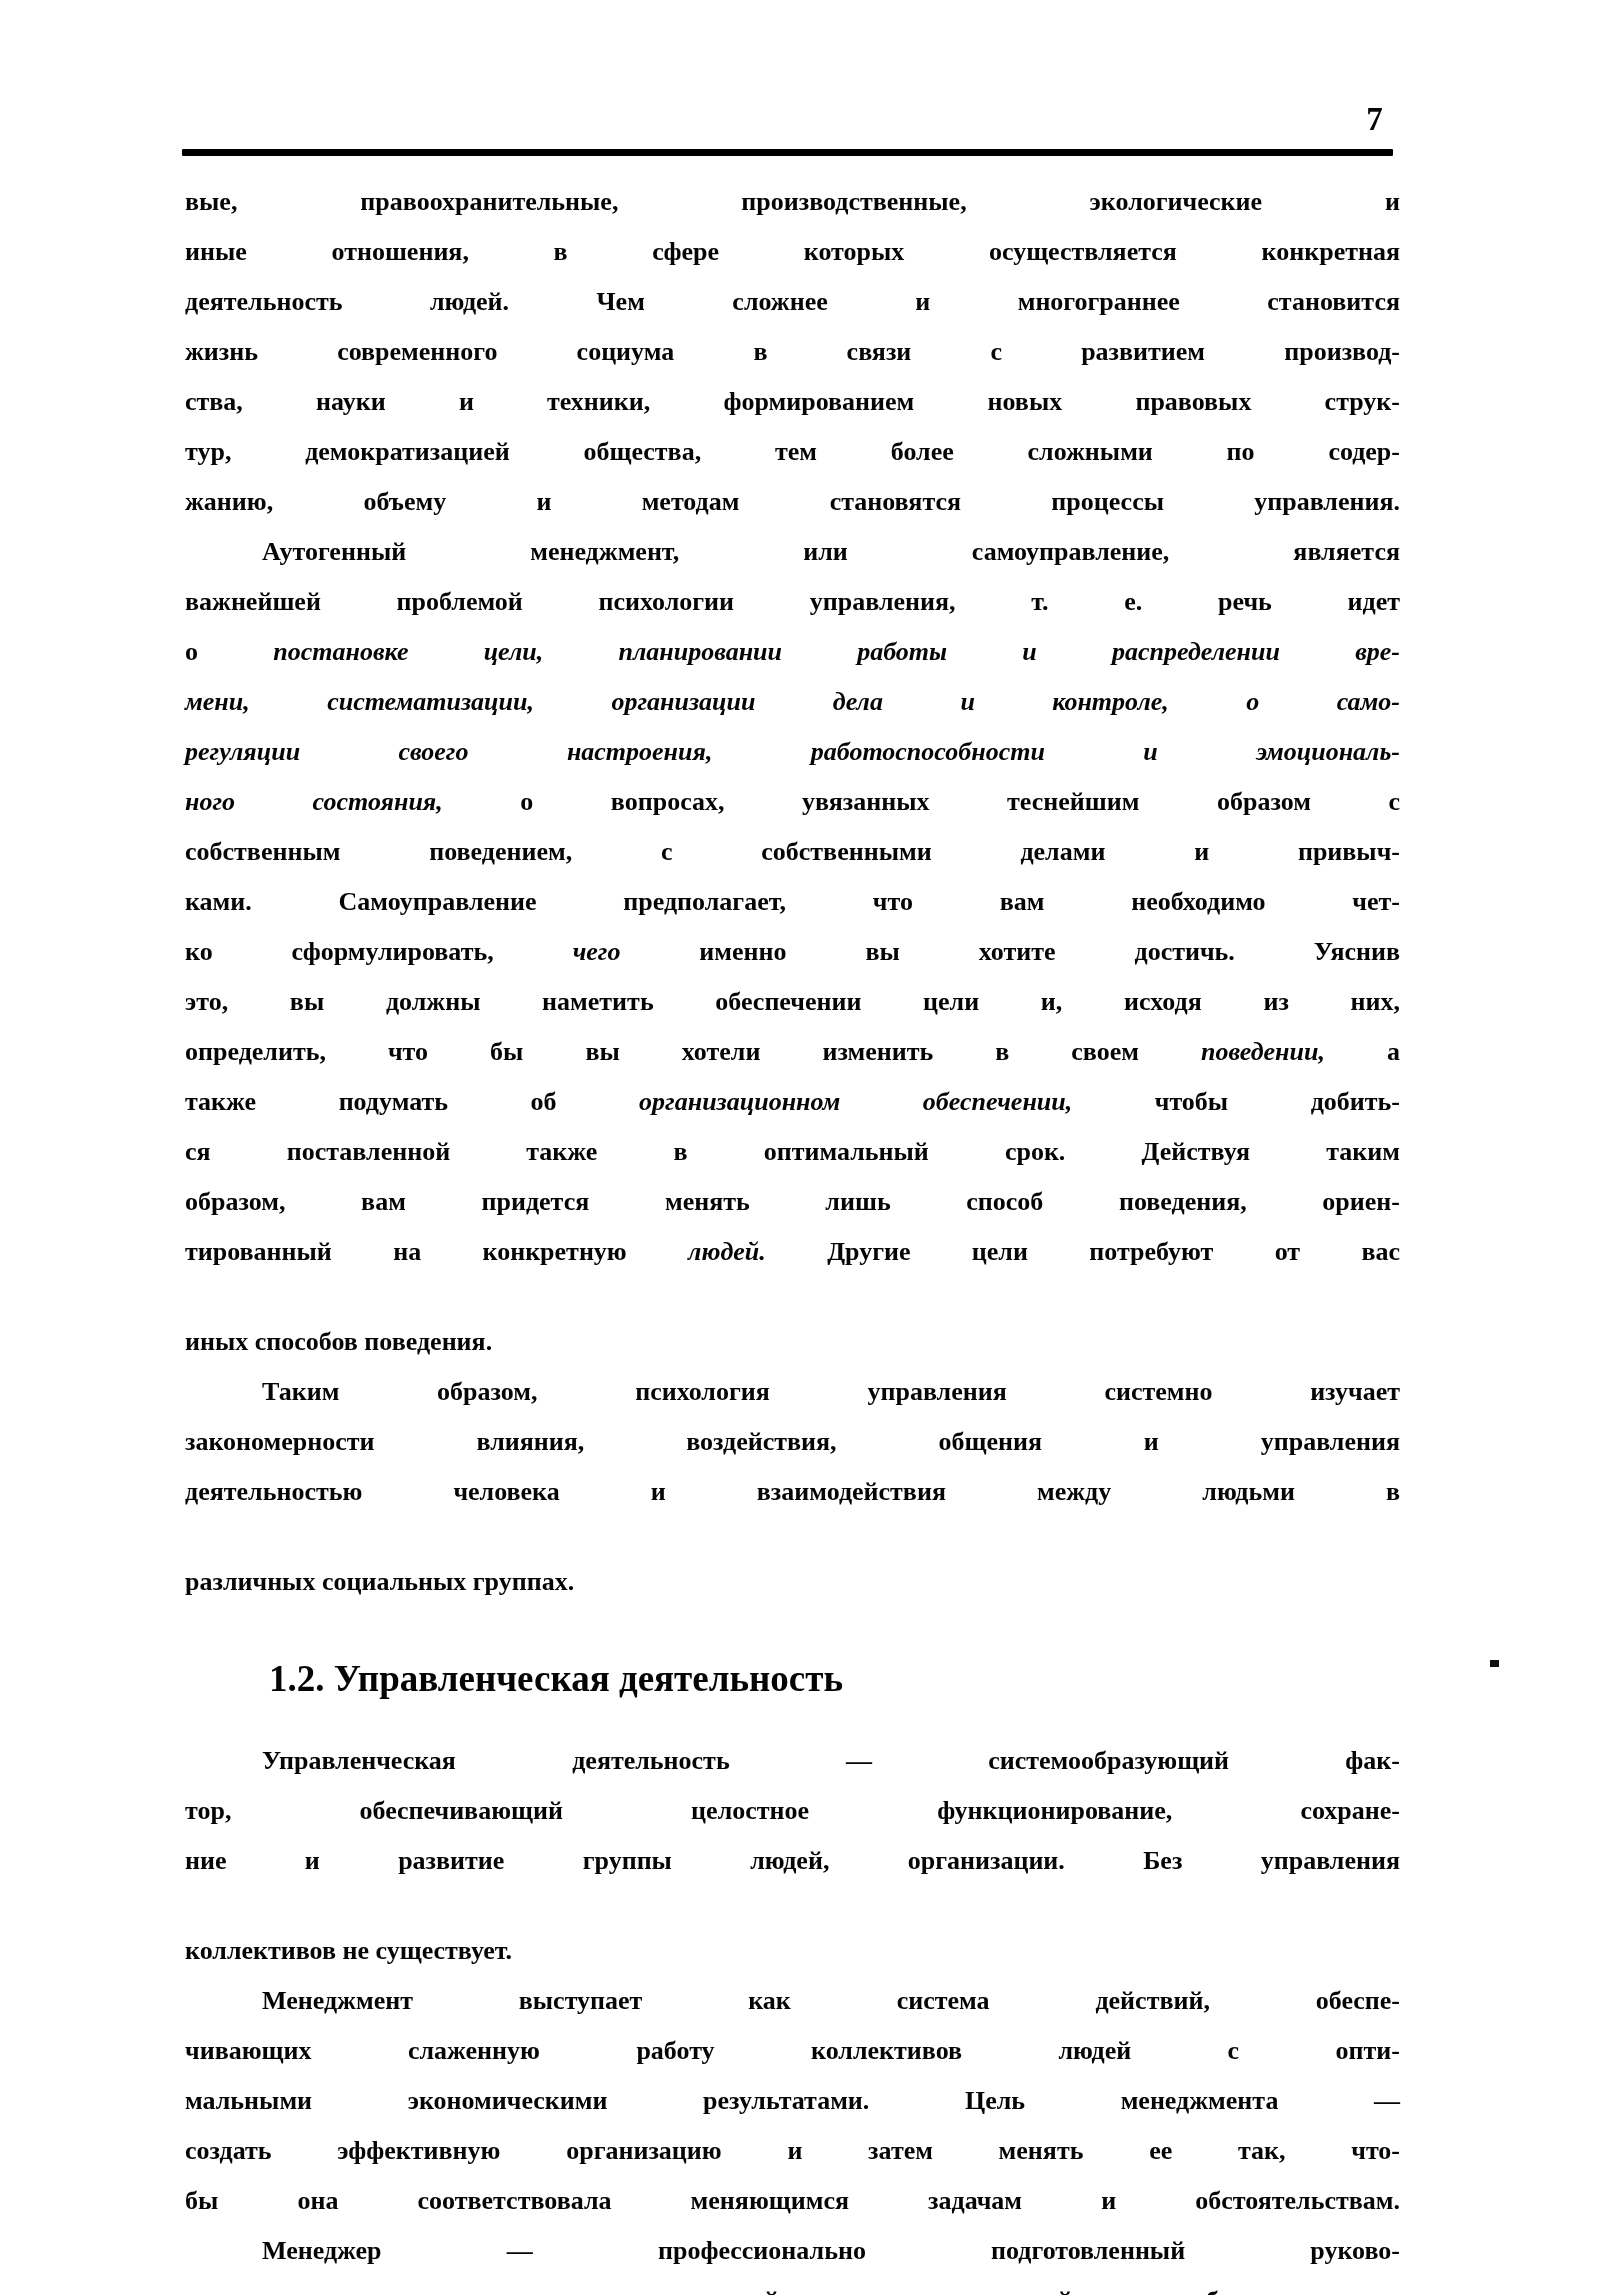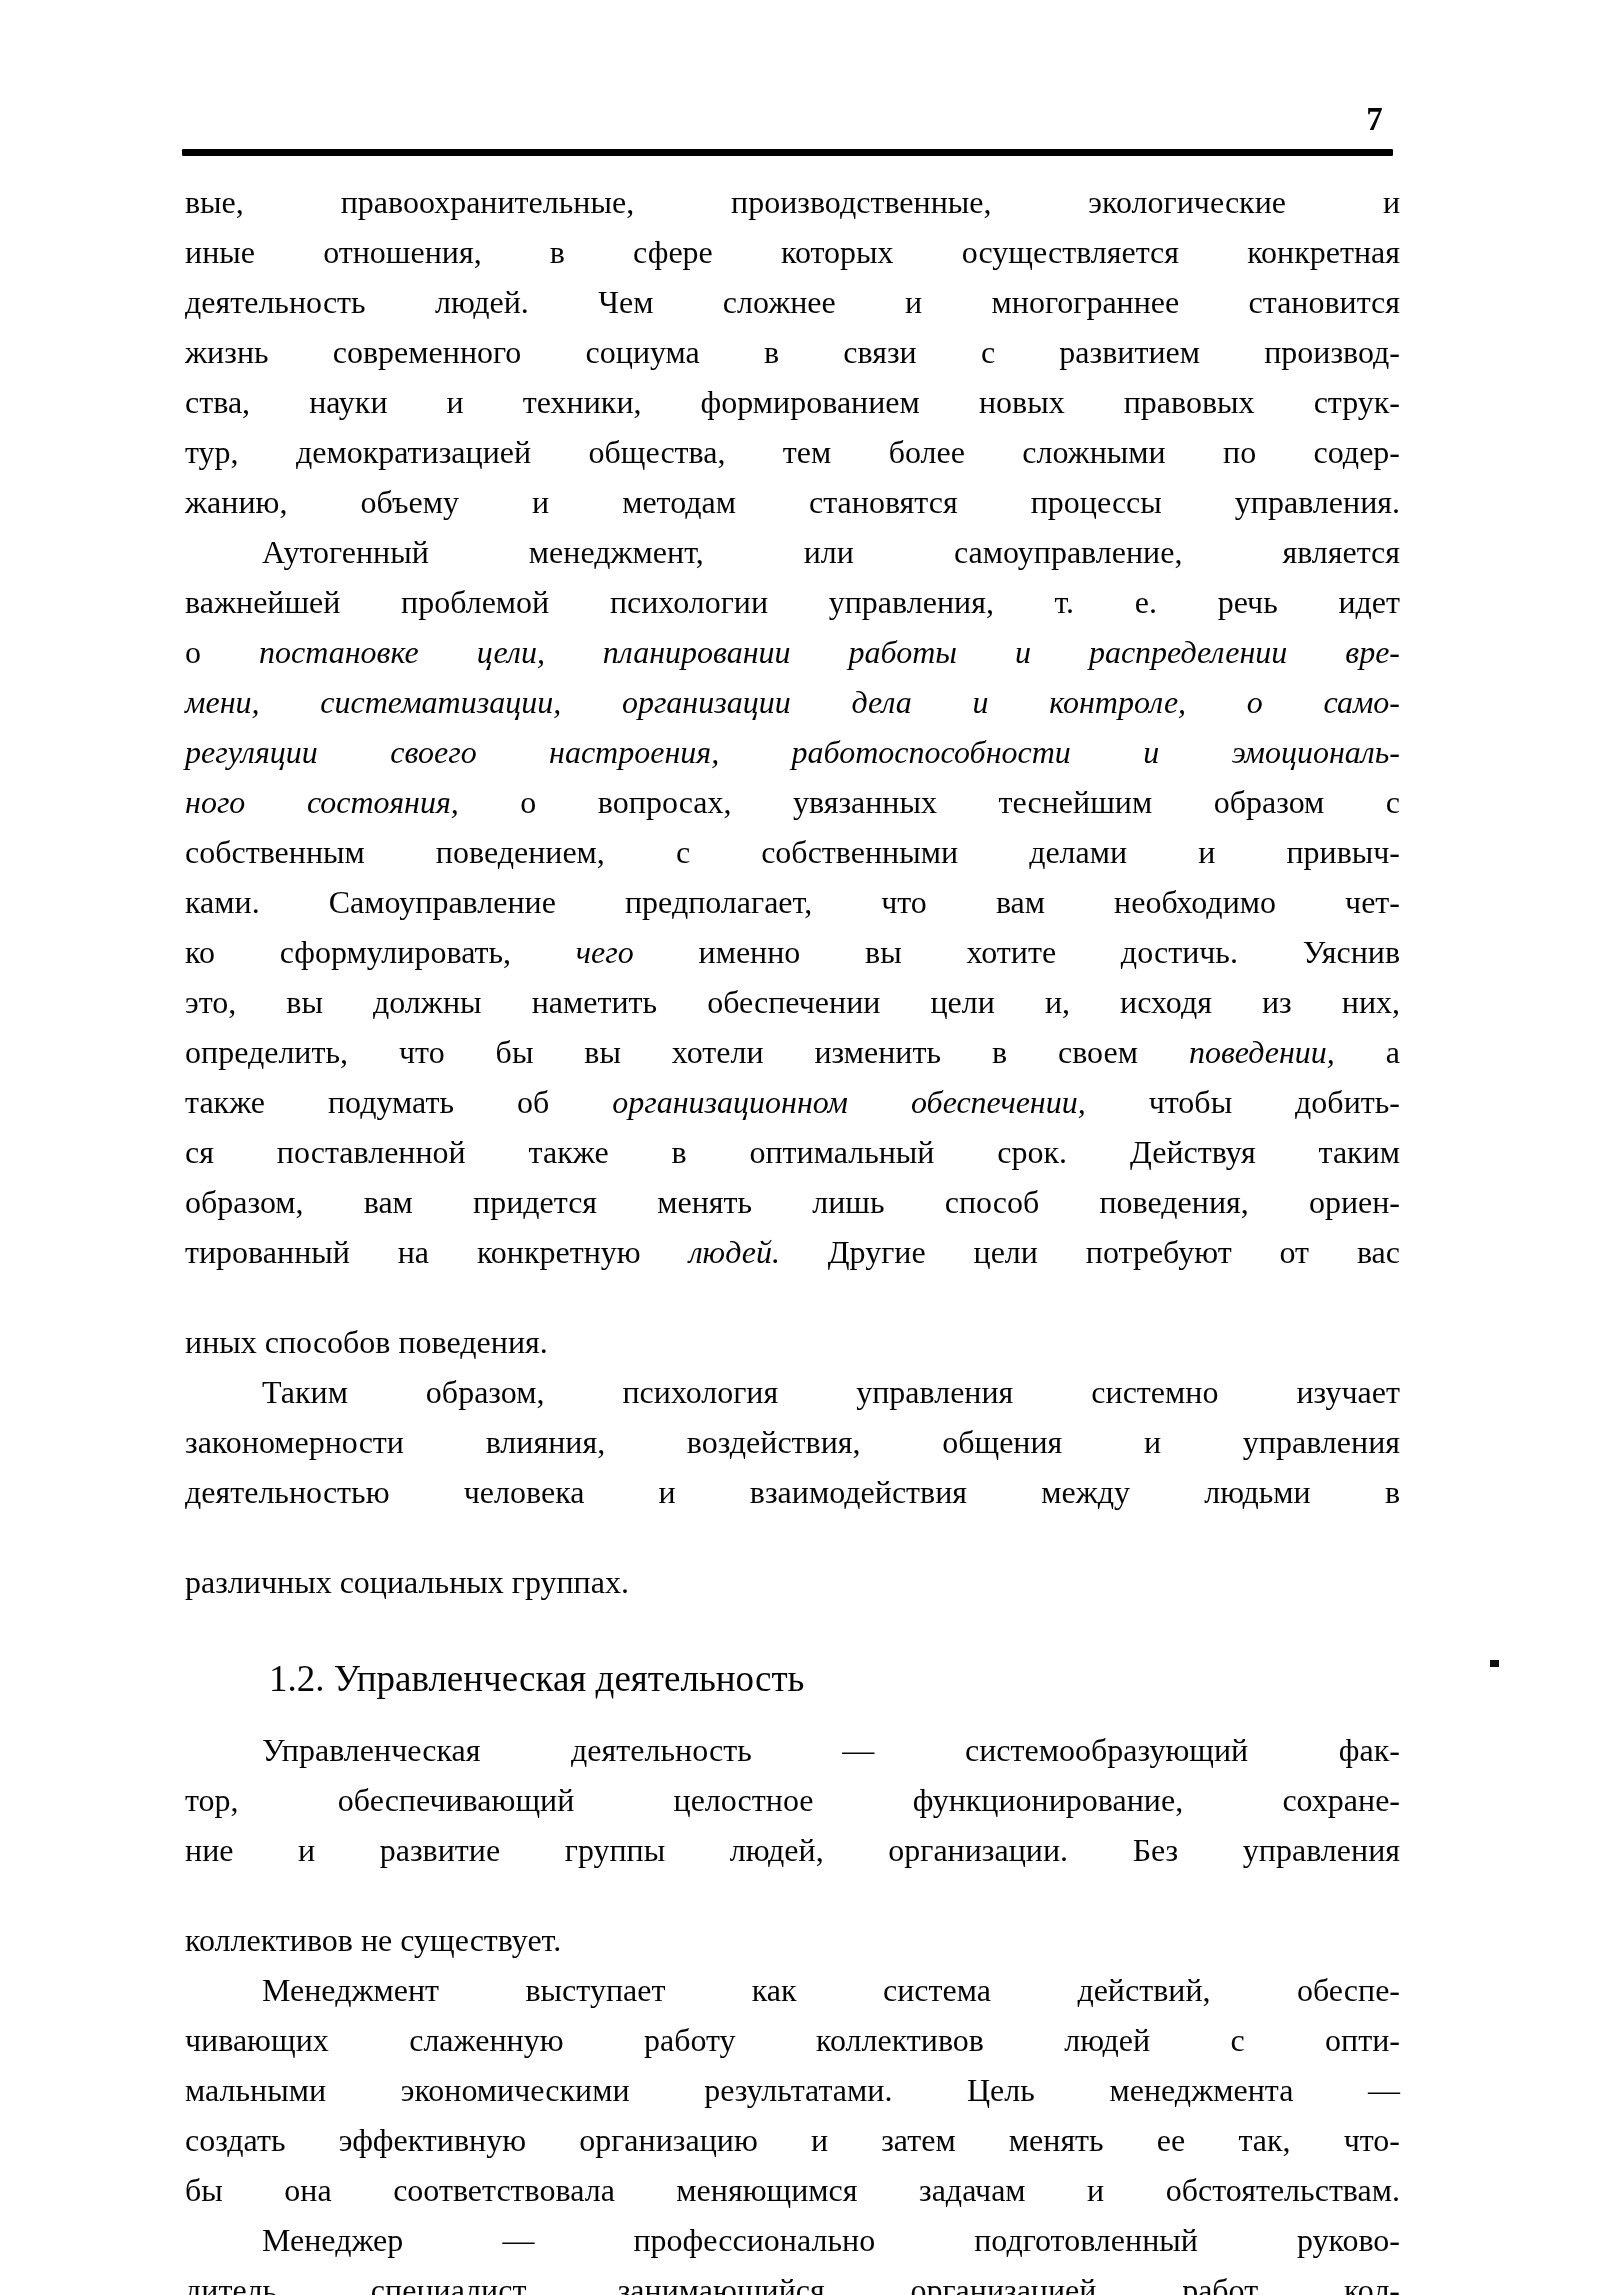--- a/index.html
+++ b/index.html
@@ -35,47 +35,47 @@
     background: #000;
     border-radius: 1.3px;
   }
   .text-block {
     position: absolute;
     left: 185px;
     top: 177px;
     width: 1215px;
   }
   .line {
-    font-size: 32px;
-    font-weight: normal;
+    font-size: 26px;
+    font-weight: bold;
     line-height: 50px;
     height: 50px;
     white-space: normal;
     text-align: justify;
     text-align-last: justify;
     letter-spacing: 0px;
   }
   .line.end {
     text-align: left;
     text-align-last: left;
     margin-top: 40px;
   }
   .line.indent {
     text-indent: 77px;
   }
   .line .i {
     font-style: italic;
   }
   .heading {
     font-size: 37px;
-    font-weight: normal;
+    font-weight: bold;
     line-height: 52px;
     height: 52px;
     margin-top: 46px;
-    margin-bottom: 20px;
+    margin-bottom: 31px;
     padding-left: 84px;
     text-align: left;
     white-space: nowrap;
   }
   .speck {
     position: absolute;
     left: 1490px;
     top: 1660px;
     width: 9.2px;
     height: 6.5px;

